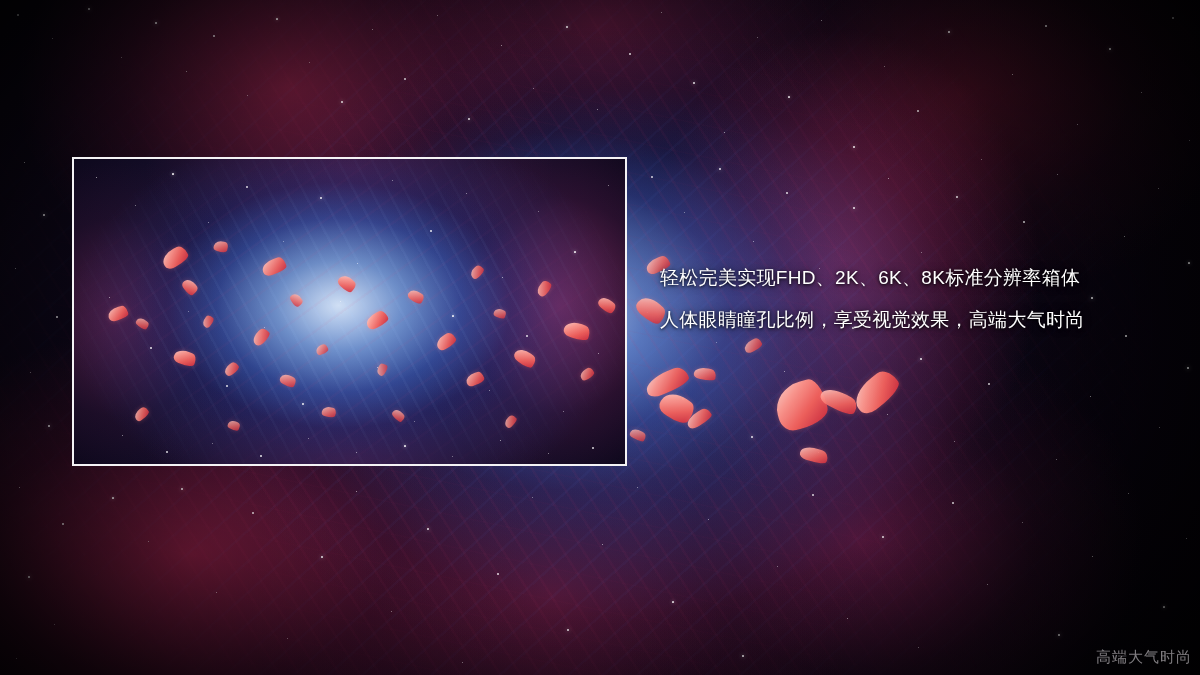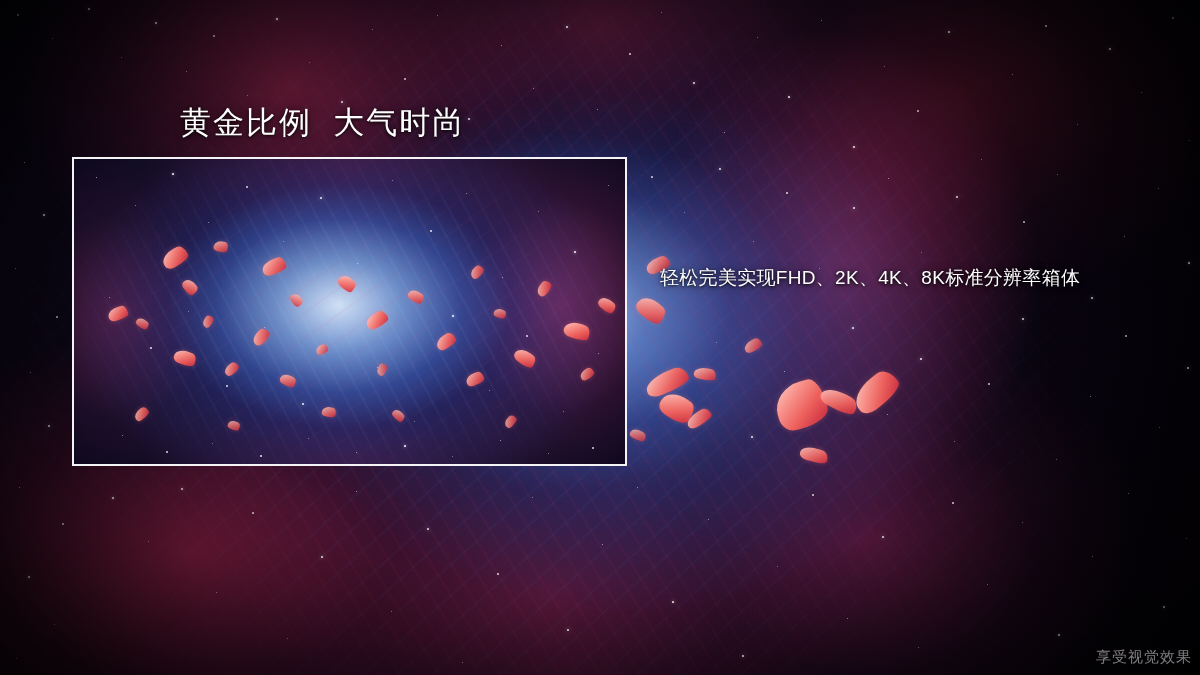--- a/index.html
+++ b/index.html
@@ -291,21 +291,20 @@
       <div class="petal" style="left:776px;top:382px;width:50px;height:46px;opacity:0.97;transform:rotate(-15deg);"></div>
       <div class="petal" style="left:820px;top:392px;width:38px;height:18px;opacity:0.93;transform:rotate(28deg);"></div>
       <div class="petal" style="left:852px;top:378px;width:48px;height:28px;opacity:0.96;transform:rotate(-38deg);"></div>
       <div class="petal" style="left:800px;top:448px;width:28px;height:14px;opacity:0.9;transform:rotate(18deg);"></div>
       <div class="petal" style="left:744px;top:340px;width:18px;height:11px;opacity:0.8;transform:rotate(-25deg);"></div>
       <div class="petal" style="left:636px;top:300px;width:30px;height:20px;opacity:0.9;transform:rotate(42deg);"></div>
       <div class="petal" style="left:646px;top:258px;width:24px;height:14px;opacity:0.85;transform:rotate(-20deg);"></div>
       <div class="petal" style="left:630px;top:430px;width:16px;height:10px;opacity:0.78;transform:rotate(30deg);"></div>
     </div>
 
-  <div class="title">黄金比例  大气时尚</div>
 
   <div class="panel">
     <div class="panel-inner">
       <div class="panel-wisps"></div>
       <div class="stars" id="panel-stars">
           <i style="left:22px;top:18px;width:1.4px;height:1.4px;opacity:0.7;"></i>
           <i style="left:61px;top:46px;width:1.1px;height:1.1px;opacity:0.55;"></i>
           <i style="left:98px;top:14px;width:1.7px;height:1.7px;opacity:0.85;box-shadow:0 0 3.7px rgba(255,255,255,0.68);"></i>
           <i style="left:134px;top:63px;width:1.2px;height:1.2px;opacity:0.6;"></i>
           <i style="left:172px;top:27px;width:1.5px;height:1.5px;opacity:0.75;"></i>
@@ -375,18 +374,19 @@
           <div class="petal" style="left:506px;top:210px;width:14px;height:10px;opacity:0.83;transform:rotate(-28deg);"></div>
           <div class="petal" style="left:524px;top:140px;width:18px;height:12px;opacity:0.9;transform:rotate(42deg);"></div>
           <div class="petal" style="left:60px;top:250px;width:15px;height:10px;opacity:0.86;transform:rotate(-36deg);"></div>
           <div class="petal" style="left:154px;top:262px;width:12px;height:9px;opacity:0.79;transform:rotate(28deg);"></div>
           <div class="petal" style="left:430px;top:258px;width:13px;height:9px;opacity:0.81;transform:rotate(-44deg);"></div>
         </div>
     </div>
   </div>
 
   <div class="body-text">
-    <div class="body-line">轻松完美实现FHD、2K、4K、8K标准分辨率箱体</div>
+    <div class="body-line">轻松完美实现FHD、2K、6K、8K标准分辨率箱体</div>
+    <div class="body-line">人体眼睛瞳孔比例，享受视觉效果，高端大气时尚</div>
   </div>
 
-  <div class="watermark">享受视觉效果</div>
+  <div class="watermark">高端大气时尚</div>
 
 </div>
 
 </body></html>

